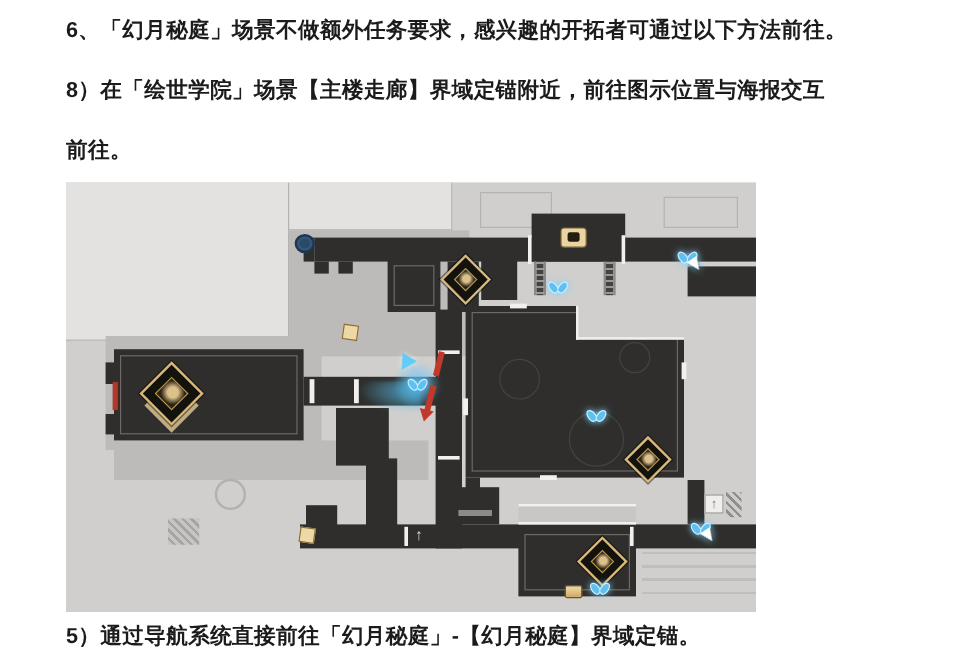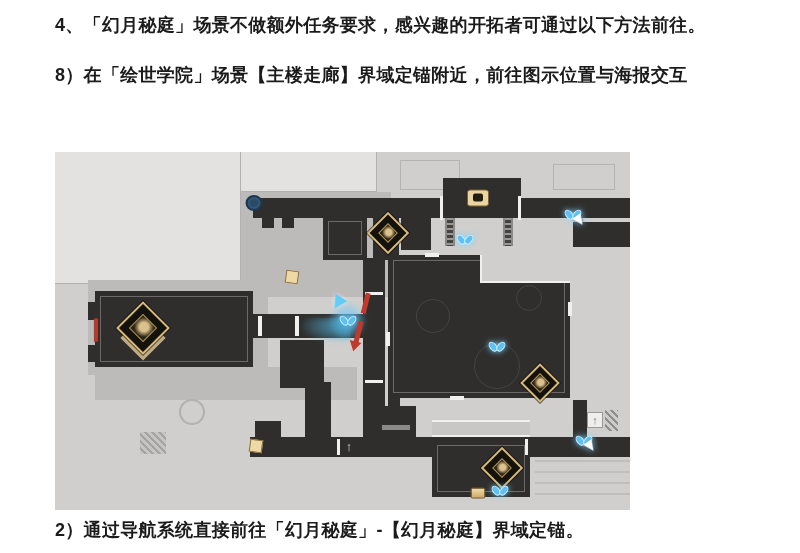--- a/index.html
+++ b/index.html
@@ -71,23 +71,24 @@
   .ua { font-size:13px; line-height:13px; color:#d5d4d2; font-weight:700; }
   .sb { position:relative; width:16px; height:16px; background:#efeeec; border:1px solid #9a9997;
         color:#787a7c; font-size:11px; line-height:14px; text-align:center; font-weight:700; }
   .sbh { position:absolute; left:17px; top:-3px; width:13px; height:21px;
          background:repeating-linear-gradient(45deg,#cdcccb 0 3px,#8f8e8c 3px 5px); }
 </style>
 </head>
 <body>
 
 <div class="page">
-  <p class="para" id="p1">4、「幻月秘庭」场景不做额外任务要求，感兴趣的开拓者可通过以下方法前往。</p>
+  <p class="para" id="p1">6、「幻月秘庭」场景不做额外任务要求，感兴趣的开拓者可通过以下方法前往。</p>
   <p class="para" id="p2">8）在「绘世学院」场景【主楼走廊】界域定锚附近，前往图示位置与海报交互</p>
-  <p class="para" id="p4">2）通过导航系统直接前往「幻月秘庭」-【幻月秘庭】界域定锚。</p>
+  <p class="para" id="p3">前往。</p>
+  <p class="para" id="p4">5）通过导航系统直接前往「幻月秘庭」-【幻月秘庭】界域定锚。</p>
 
   <div class="map">
 
     <div class="r light" style="left:0;top:0;width:322px;height:40px"></div>
     <div class="r light" style="left:0;top:0;width:186px;height:132px"></div>
 
     <div class="r mid" style="left:186px;top:40px;width:150px;height:105px"></div>
     <div class="r mid" style="left:33px;top:128px;width:180px;height:95px"></div>
     <div class="r mid" style="left:40px;top:215px;width:262px;height:33px"></div>
 

